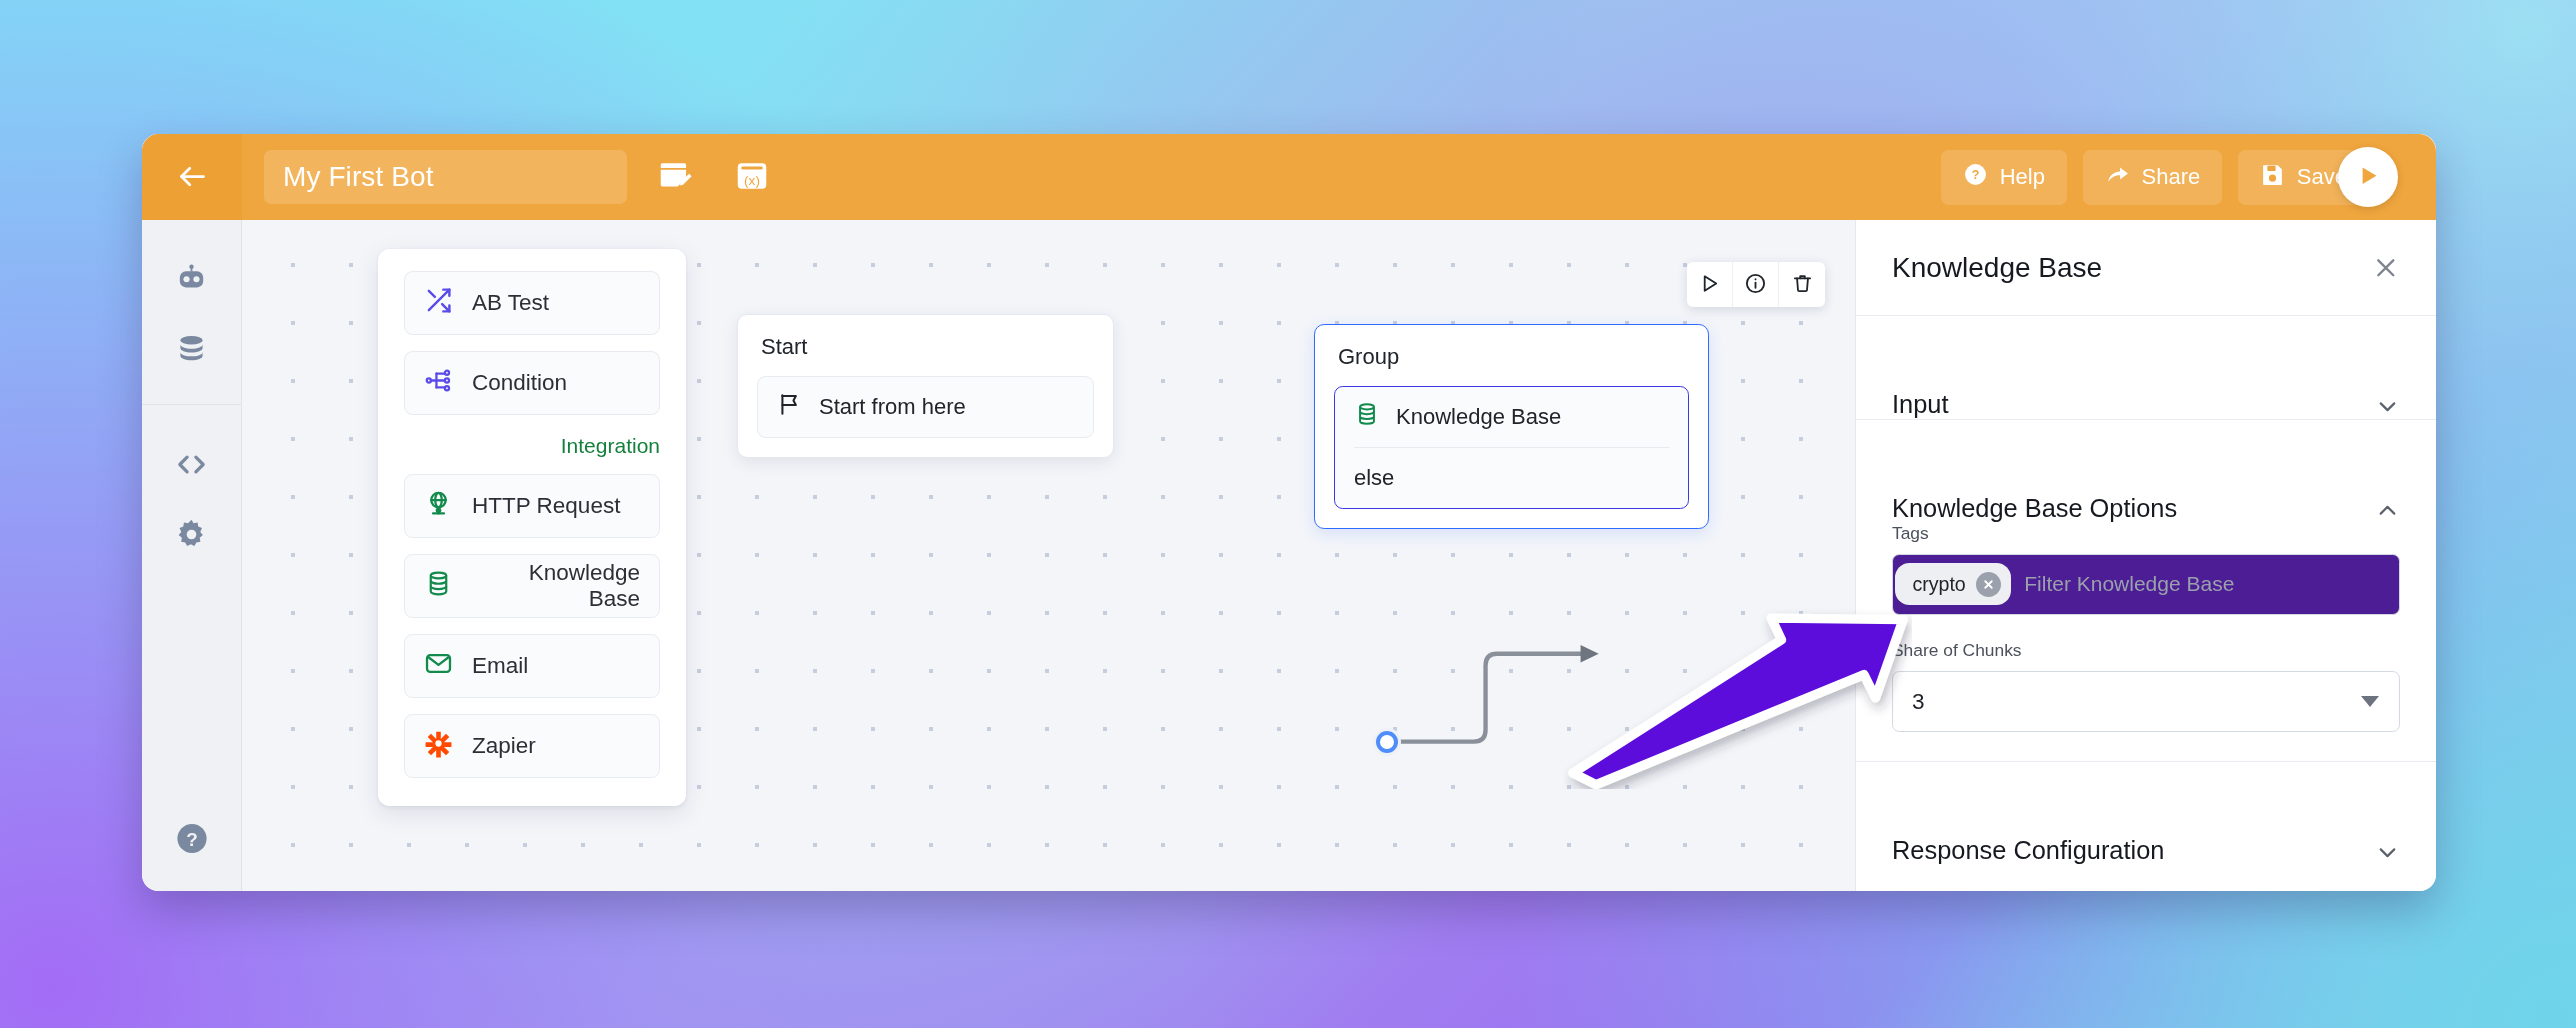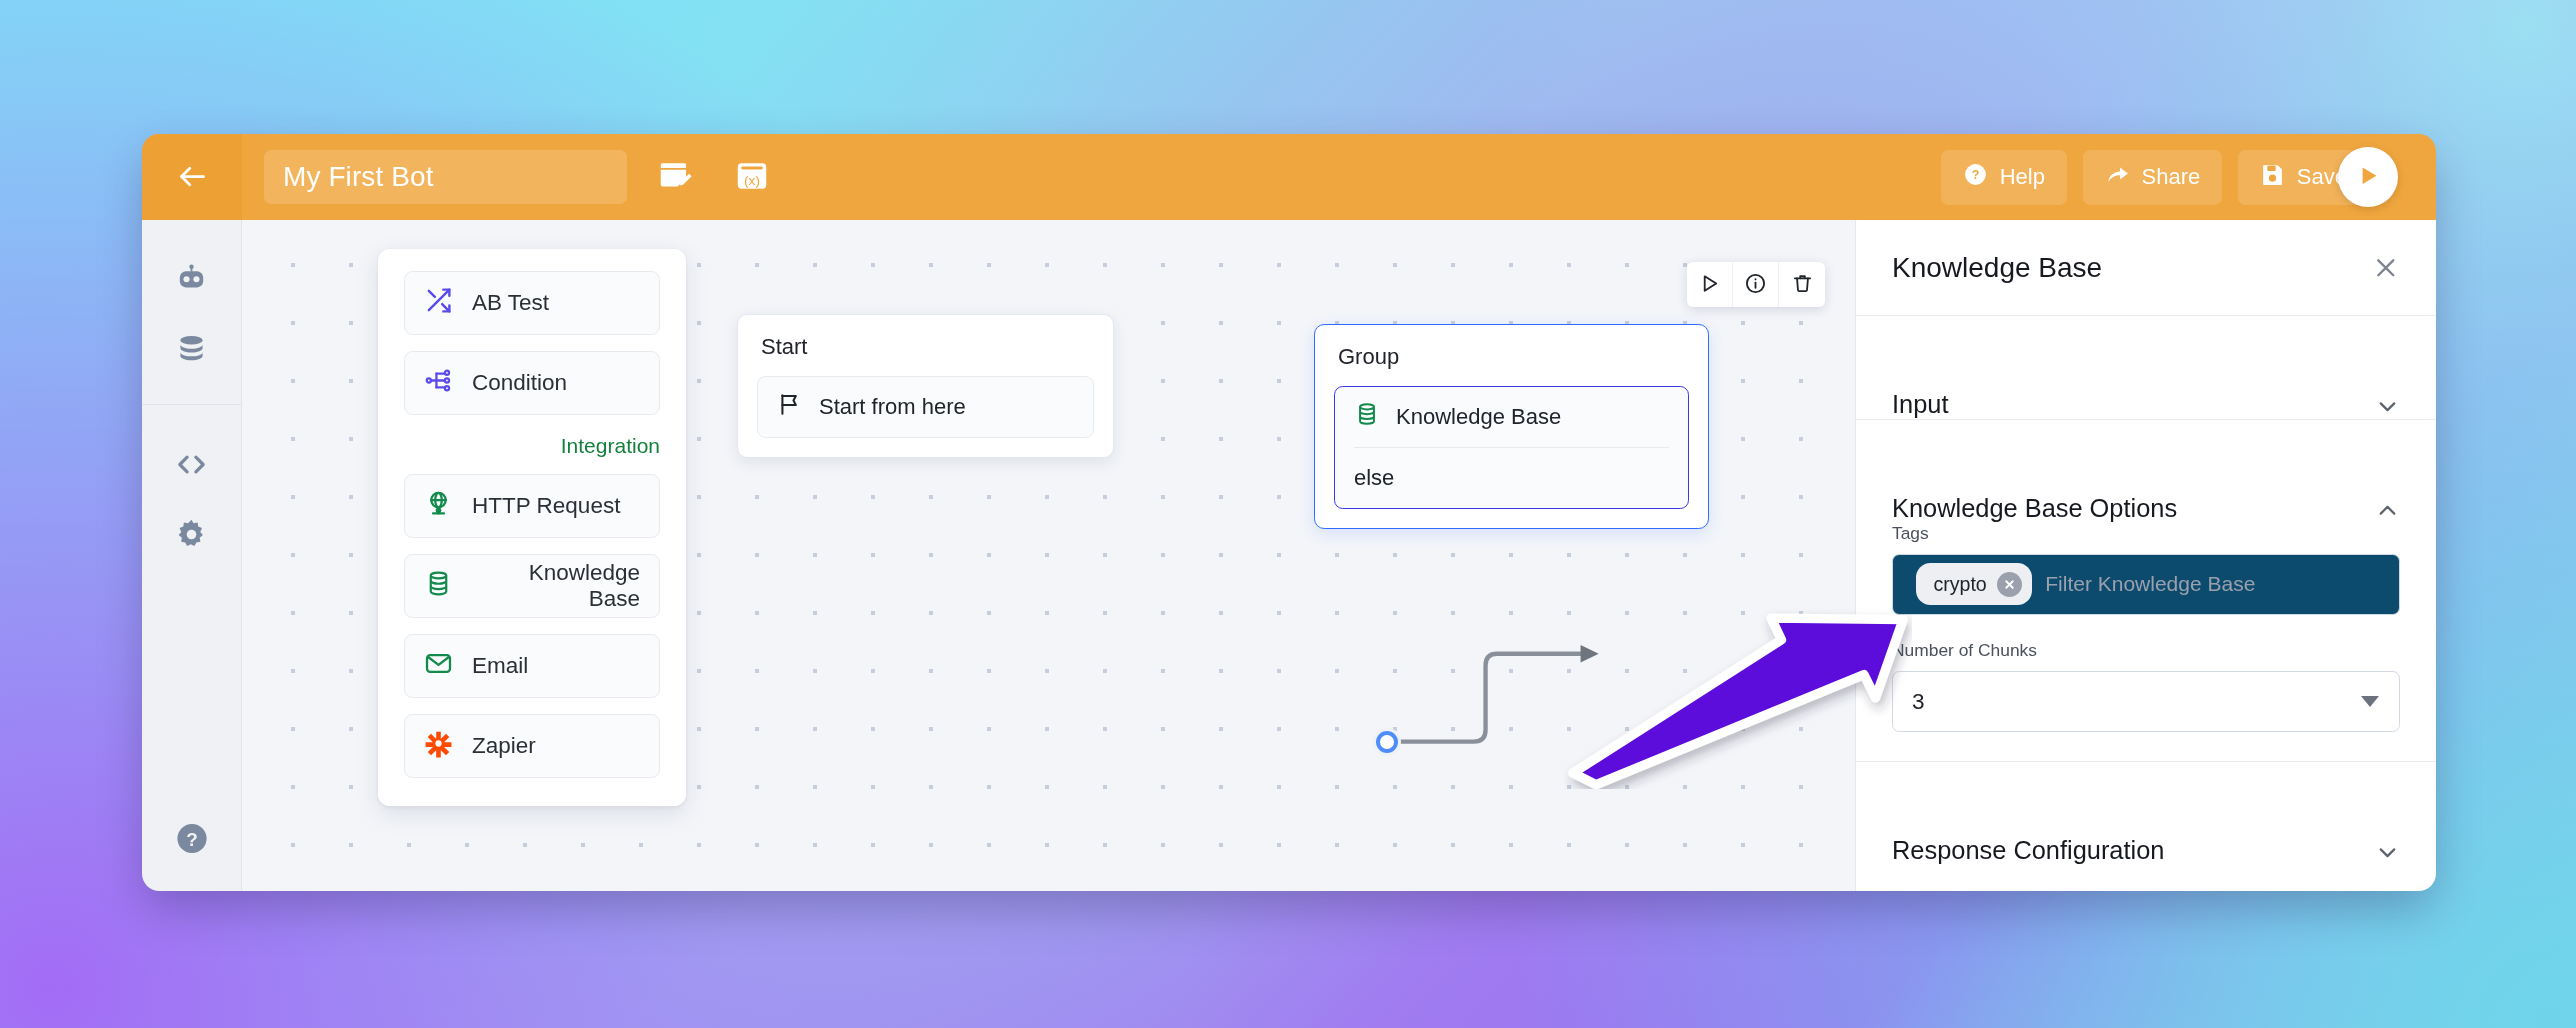--- a/index.html
+++ b/index.html
@@ -19,21 +19,21 @@
       radial-gradient(circle at 98% 3%, #9ee0f3 0%, rgba(158,224,243,0) 38%);
     pointer-events: none;
   }
 
   
   .app {
     position: absolute;
     left: 142px; top: 134px;
     width: 2294px; height: 757px;
     background: #ffffff;
-    border-radius: 29px;
+    border-radius: 16px;
     box-shadow: 0 19px 44px rgba(40,30,80,.28);
   }
   .app-clip { position:absolute; inset:0; border-radius:17.4px; overflow:hidden; }
 
   
   .header {
     position: absolute; left:0; top:0; right:0; height: 86px;
     background: #F0A63E;
     display:flex; align-items:center;
   }
@@ -187,21 +187,21 @@
     display:flex; align-items:flex-end; justify-content:space-between;
     padding: 0 36px; height: 103px; cursor:pointer;
   }
   .rp-section-title { font-size: 25.4px; color:#16191F; }
   .rp-chev svg { width: 25px; height: 25px; display:block; }
   .rp-divider { height:0.7px; background:#E8EBF0; }
   .rp-body { padding: 0 36px 29px 36px; }
   .field-label { font-size: 17.4px; color:#4B515C; margin-bottom: 10.2px; }
   .tags-field {
     height: 61px; border:0.7px solid #D3D9E3; border-radius: 7.3px;
-    display:flex; align-items:center; padding: 0 23px; gap: 7.3px; background:#0c4a6e;
+    display:flex; align-items:center; padding: 0 2px; gap: 7.3px; background:#4c1d95;
   }
   .tag-chip {
     display:flex; align-items:center; gap: 10.2px;
     background:#EDEFF2; border-radius: 14.5px; height: 42px; padding: 0 10.2px 0 17.4px;
     font-size: 19.6px; color:#20242B;
   }
   .tag-x {
     width: 25px; height: 25px; border-radius:50%; background:#9AA1AC;
     display:flex; align-items:center; justify-content:center; cursor:pointer;
   }
@@ -530,21 +530,21 @@
                 <svg viewBox="0 0 24 24" fill="none" stroke="#fff" stroke-width="3.4" stroke-linecap="round">
                     <path d="M6 6l12 12"></path>
                     <path d="M18 6L6 18"></path>
                   </svg>
               </span>
             </div>
             <div class="tags-input">Filter Knowledge Base</div>
           </div>
 
           <div class="mb-field">
-            <div class="field-label">Number of Chunks</div>
+            <div class="field-label">Share of Chunks</div>
             <div class="select-box">
               <span>3</span>
               <span class="caret"></span>
             </div>
           </div>
         </div>
 
         <div class="rp-divider"></div>
         <div class="rp-section-head">
           <div class="rp-section-title">Response Configuration</div>

